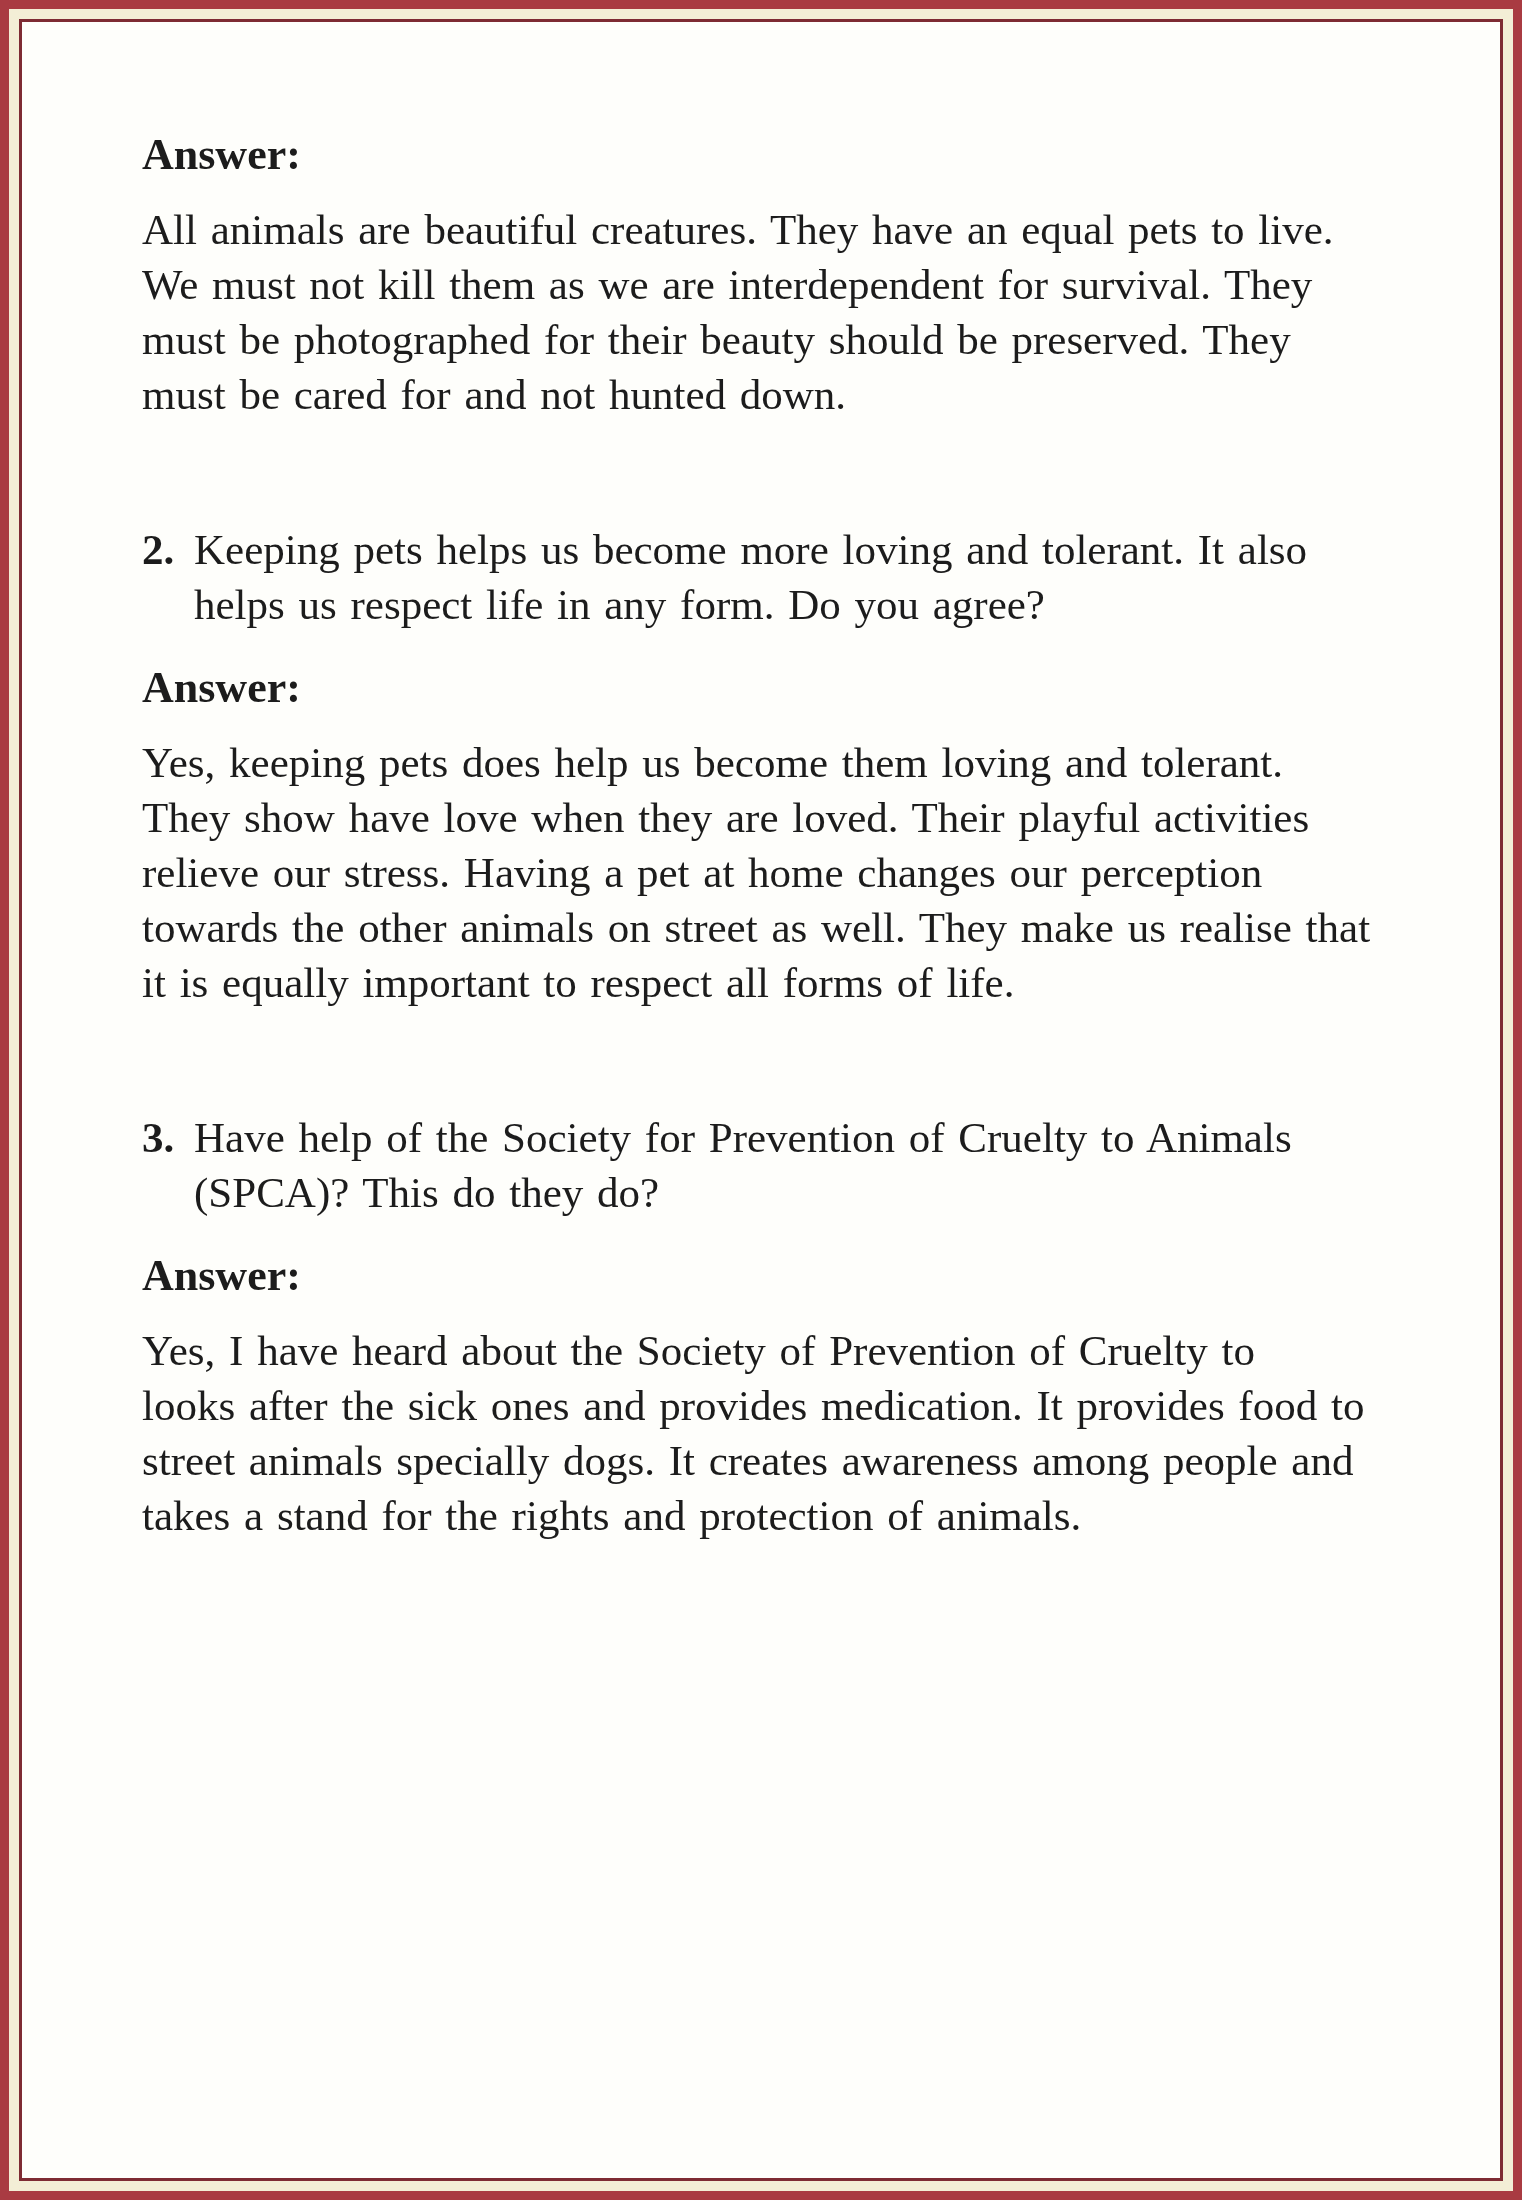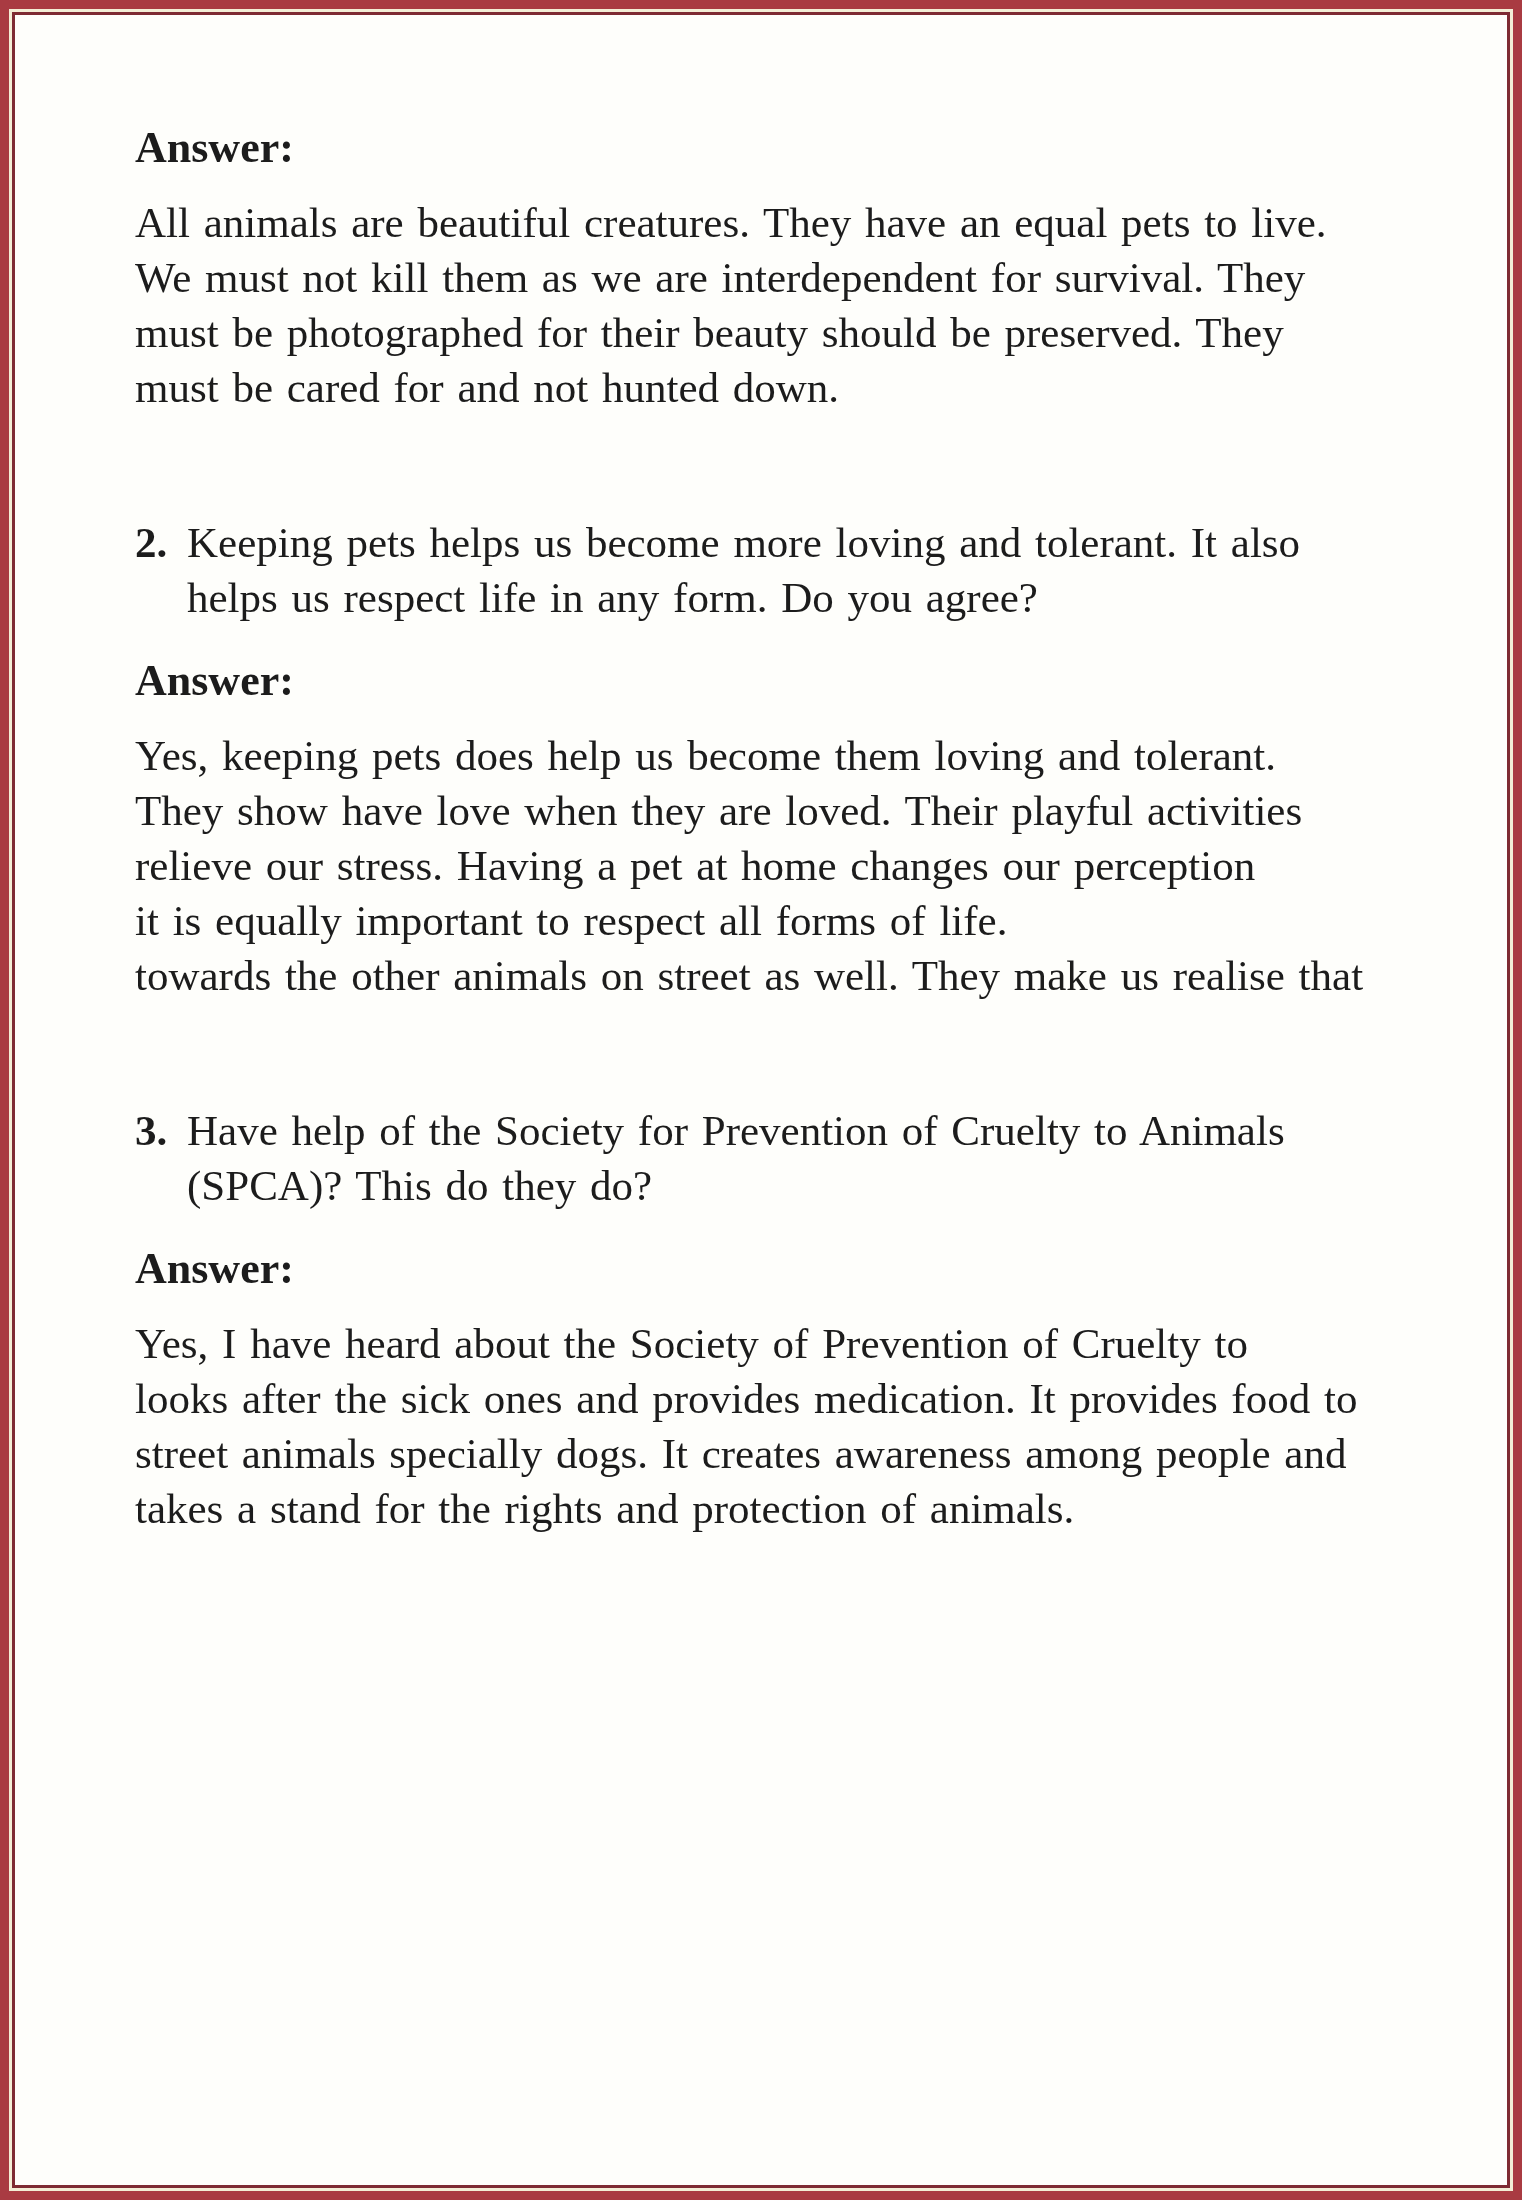--- a/index.html
+++ b/index.html
@@ -12,21 +12,21 @@
     width: 1522px;
     height: 2200px;
     box-sizing: border-box;
     background: var(--border-outer, #A93B42);
     padding: 9px;
   }
   .frame-gap {
     height: 100%;
     box-sizing: border-box;
     background: var(--border-gap, #F3EED6);
-    padding: 3px;
+    padding: 10px;
   }
   .frame-inner {
     height: 100%;
     box-sizing: border-box;
     border: 3px solid var(--border-inner, #7E2B33);
     background: var(--page-bg, #FEFEFB);
     overflow: hidden;
   }
   .content {
     box-sizing: border-box;
@@ -89,22 +89,22 @@
               <div class="line">helps us respect life in any form. Do you agree?</div>
             </div>
         </section>
 
         <section>
           <h2 class="answer-heading">Answer:</h2>
           <div class="para">
               <div class="line">Yes, keeping pets does help us become them loving and tolerant.</div>
               <div class="line">They show have love when they are loved. Their playful activities</div>
               <div class="line">relieve our stress. Having a pet at home changes our perception</div>
+              <div class="line">towards the other animals on street as well. They make us realise that</div>
               <div class="line">it is equally important to respect all forms of life.</div>
-              <div class="line">towards the other animals on street as well. They make us realise that</div>
             </div>
         </section>
 
         <section class="question">
           <span class="qnum">3.</span>
           <div>
               <div class="line">Have help of the Society for Prevention of Cruelty to Animals</div>
               <div class="line">(SPCA)? This do they do?</div>
             </div>
         </section>

